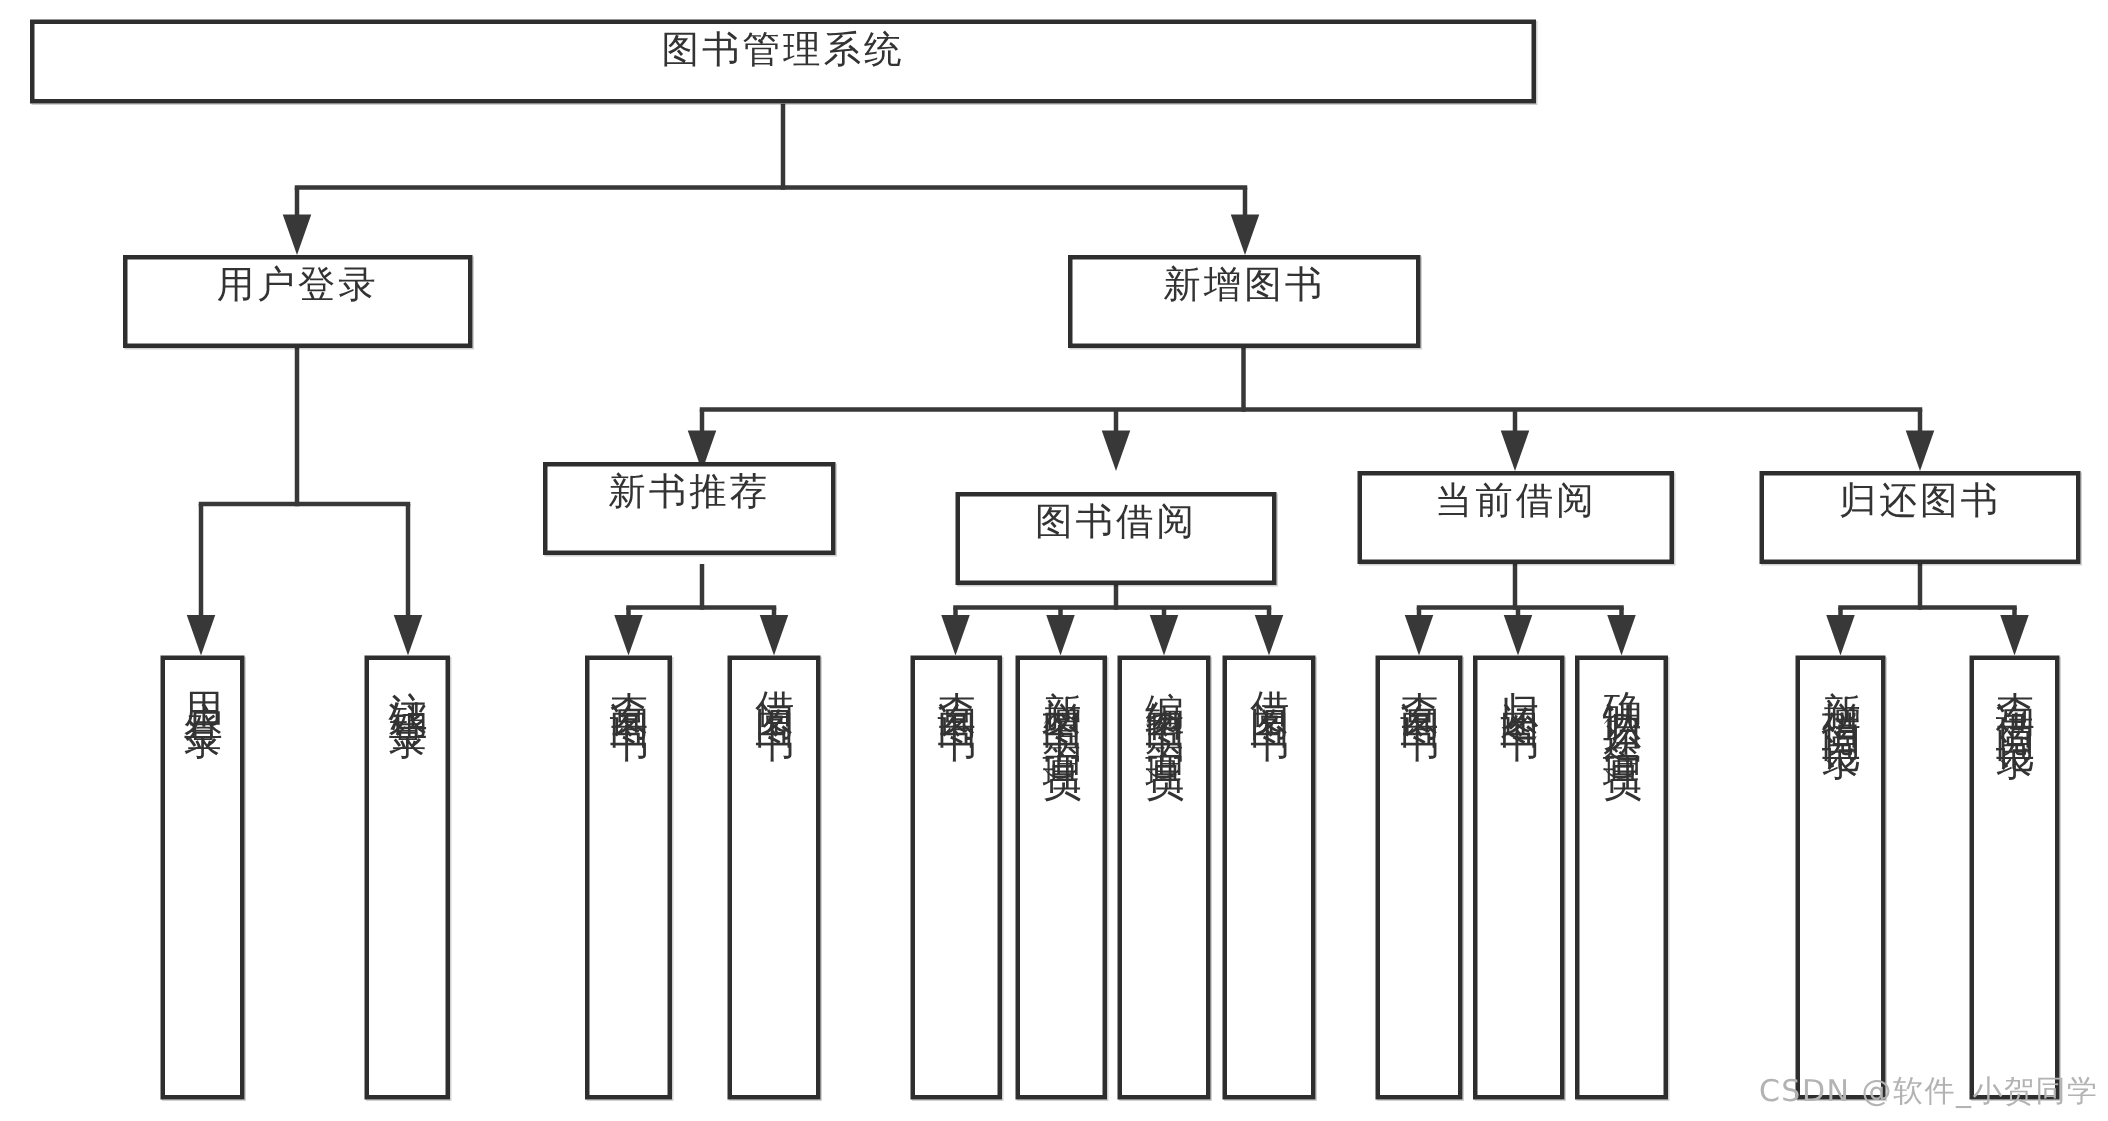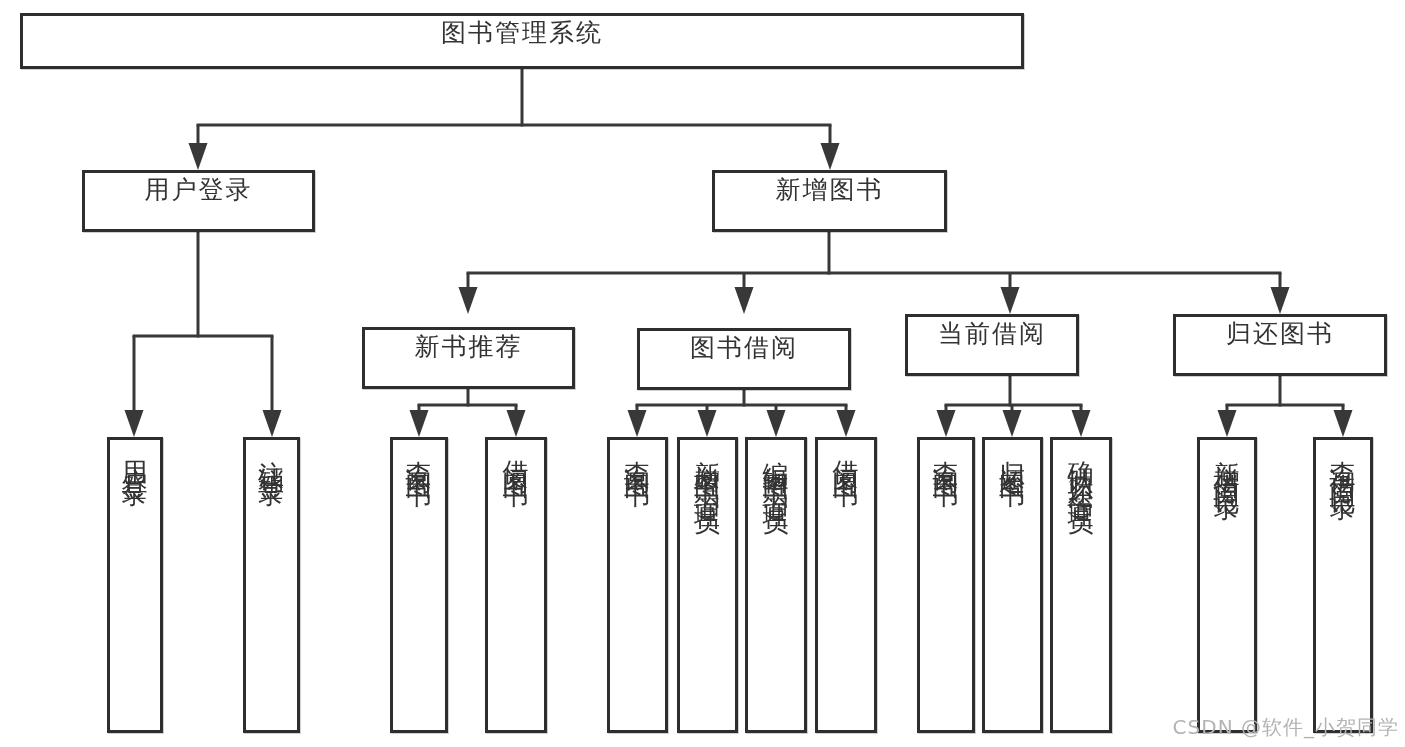--- a/index.html
+++ b/index.html
@@ -147,27 +147,27 @@
     <span>新增图书</span>
   </div>
 
   <div class="box v" style="left:107px;top:437px;width:56px;height:296px">
     <span>用户登录</span>
   </div>
   <div class="box v" style="left:243px;top:437px;width:57px;height:296px">
     <span>注销登录</span>
   </div>
 
-  <div class="box h" style="left:362px;top:327px;width:213px;height:62px">
+  <div class="box h" style="left:362px;top:308px;width:195px;height:62px">
     <span>新书推荐</span>
   </div>
   <div class="box h" style="left:637px;top:328px;width:214px;height:62px">
     <span>图书借阅</span>
   </div>
-  <div class="box h" style="left:905px;top:314px;width:174px;height:62px">
+  <div class="box h" style="left:905px;top:314px;width:211px;height:62px">
     <span>当前借阅</span>
   </div>
   <div class="box h" style="left:1173px;top:314px;width:214px;height:62px">
     <span>归还图书</span>
   </div>
 
   <div class="box v" style="left:390px;top:437px;width:58px;height:296px">
     <span>查询图书</span>
   </div>
   <div class="box v" style="left:485px;top:437px;width:62px;height:296px">

